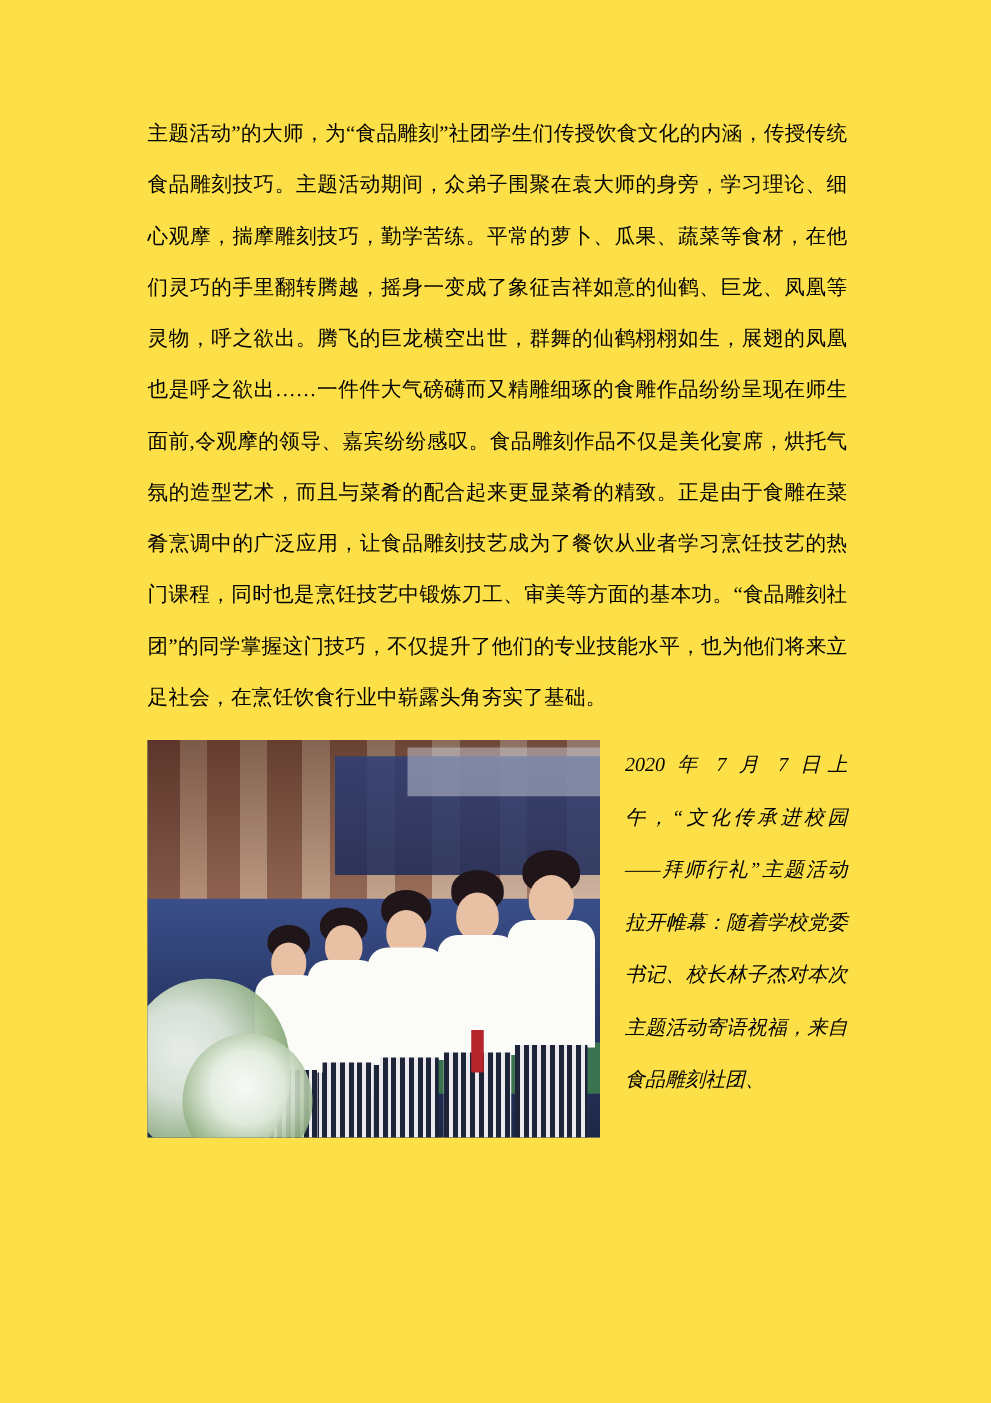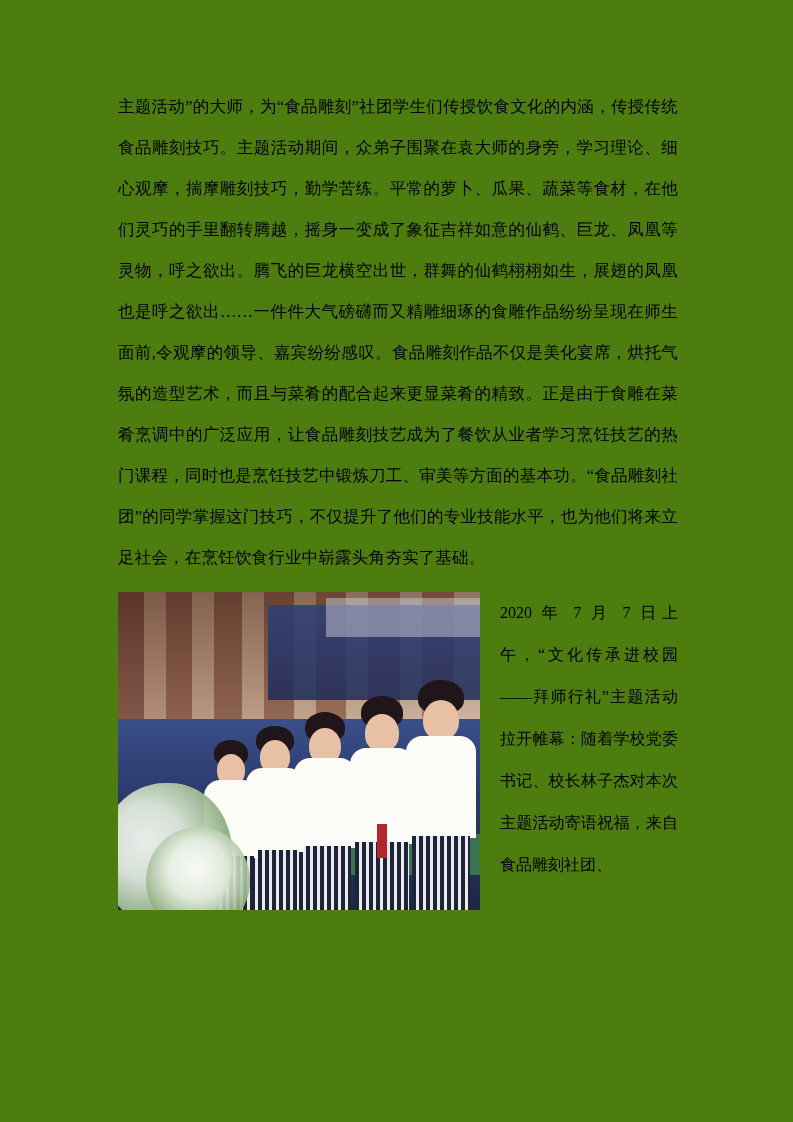--- a/index.html
+++ b/index.html
@@ -9,21 +9,21 @@
   }
   body {
     font-family: "Liberation Serif", "DejaVu Serif", serif;
     color: #000000;
   }
   .page {
     position: relative;
     width: 793px;
     height: 1122px;
     margin: 0 auto;
-    background: #4d7c0f;
+    background: #fde047;
     overflow: hidden;
     box-sizing: border-box;
   }
   .content {
     position: absolute;
     left: 118px;
     top: 86px;
     width: 560px;
   }
   .body-paragraph {
@@ -39,20 +39,21 @@
     text-align: center;
     font-size: 16px;
     line-height: 30px;
     letter-spacing: 1px;
   }
   .figure-row {
     margin-top: 14px;
     display: flex;
     align-items: flex-start;
     justify-content: space-between;
+    font-style: italic;
   }
   .photo {
     position: relative;
     width: 362px;
     height: 318px;
     overflow: hidden;
     flex: 0 0 auto;
     background: #29406b;
   }
   

